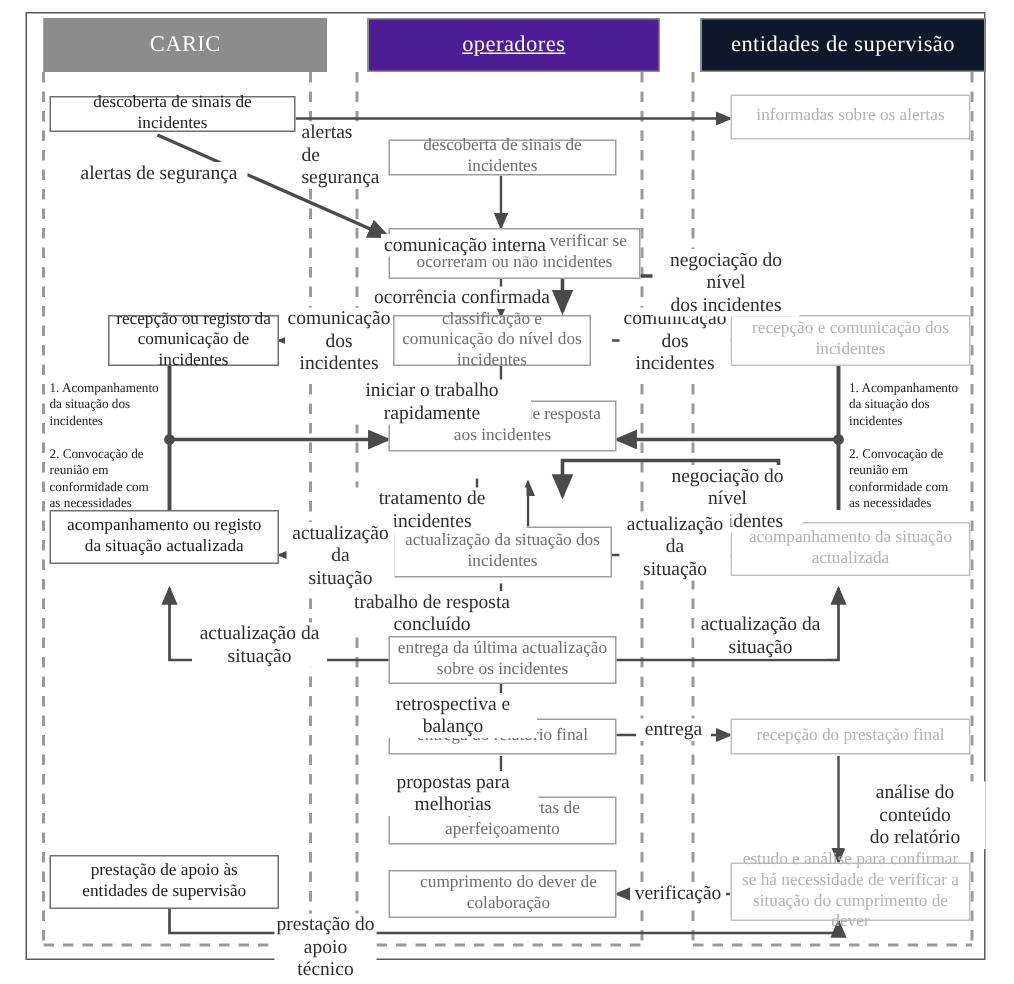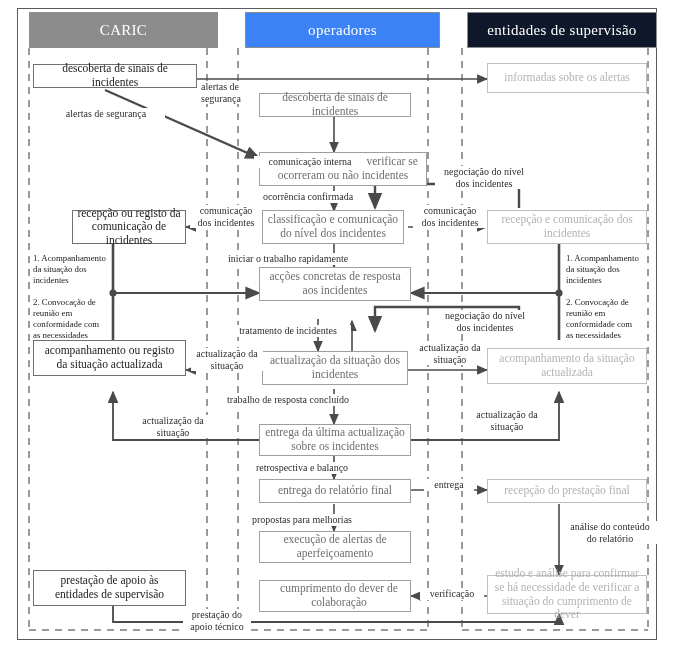--- a/index.html
+++ b/index.html
@@ -22,39 +22,39 @@
   .lane-header{
     position:absolute;
     box-sizing:border-box;
     display:flex;align-items:center;justify-content:center;
     color:#ffffff;
     font-size:15px;
     letter-spacing:.3px;
     border:1px solid #8d8d8d;
   }
   .lane-caric{background:#8c8c8c;}
-  .lane-op{background:#3b82f6;}
+  .lane-op{background:#4c1d95;text-decoration:underline;}
   .lane-sup{background:#0f172a;}
 
   .node{
     position:absolute;
     box-sizing:border-box;
     display:flex;align-items:center;justify-content:center;
     text-align:center;
     background:#ffffff;
     line-height:1.18;
     padding:2px 4px;
   }
   .node.dark{ border:1.5px solid #707070; color:#1c1c1c; font-size:11.5px;}
   .node.mid { border:1.5px solid #9e9e9e; color:#6e6e6e; font-size:11.5px;}
   .node.light{ border:1.5px solid #c0c0c0; color:#b3b3b3; font-size:11.5px;}
 
   .edge-label{
     position:absolute;
-    font-size:10px;
+    font-size:13px;
     color:#2e2e2e;
     line-height:1.15;
     text-align:center;
     white-space:pre-line;
     background:#ffffff;
     padding:0 1px;
   }
   .edge-label.left{text-align:left;}
   .note{
     position:absolute;
@@ -163,21 +163,21 @@
   <div class="node dark" style="left:33px;top:64px;width:164px;height:24px;">descoberta de sinais de incidentes</div>
 
   <div class="node light" style="left:487px;top:63px;width:160px;height:30px;">informadas sobre os alertas</div>
 
   <div class="node mid" style="left:259px;top:93px;width:152px;height:24px;">descoberta de sinais de incidentes</div>
 
   <div class="node mid" style="left:259px;top:152px;width:168px;height:34px;">estudo e análise para verificar se ocorreram ou não incidentes</div>
 
   <div class="node dark" style="left:72px;top:210px;width:114px;height:34px;">recepção ou registo da comunicação de incidentes</div>
 
-  <div class="node mid" style="left:262px;top:210px;width:142px;height:34px;">classificação e comunicação do nível dos incidentes</div>
+  <div class="node mid" style="left:262px;top:210px;width:132px;height:34px;">classificação e comunicação do nível dos incidentes</div>
 
   <div class="node light" style="left:487px;top:210px;width:160px;height:34px;">recepção e comunicação dos incidentes</div>
 
   <div class="node mid" style="left:259px;top:267px;width:152px;height:34px;">acções concretas de resposta aos incidentes</div>
 
   <div class="node dark" style="left:33px;top:340px;width:153px;height:36px;">acompanhamento ou registo da situação actualizada</div>
 
   <div class="node mid" style="left:262px;top:351px;width:146px;height:34px;">actualização da situação dos incidentes</div>
 
   <div class="node light" style="left:487px;top:348px;width:160px;height:36px;">acompanhamento da situação actualizada</div>

